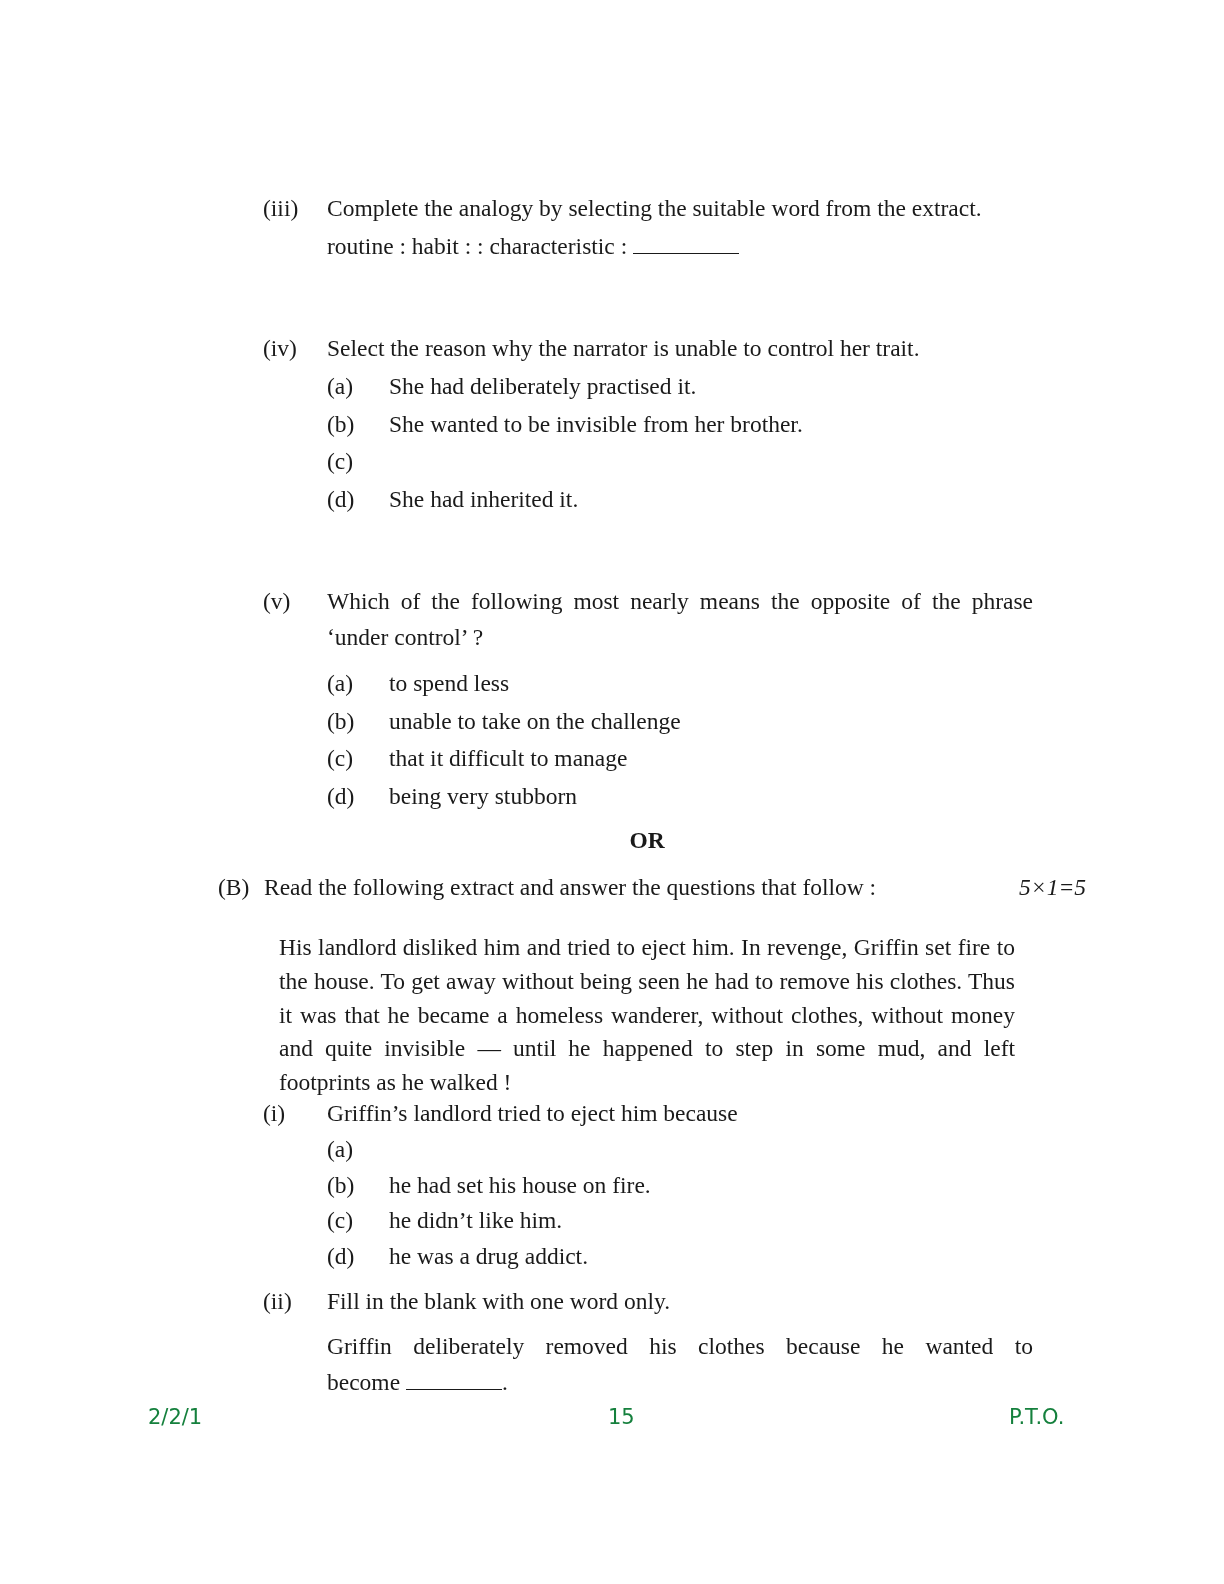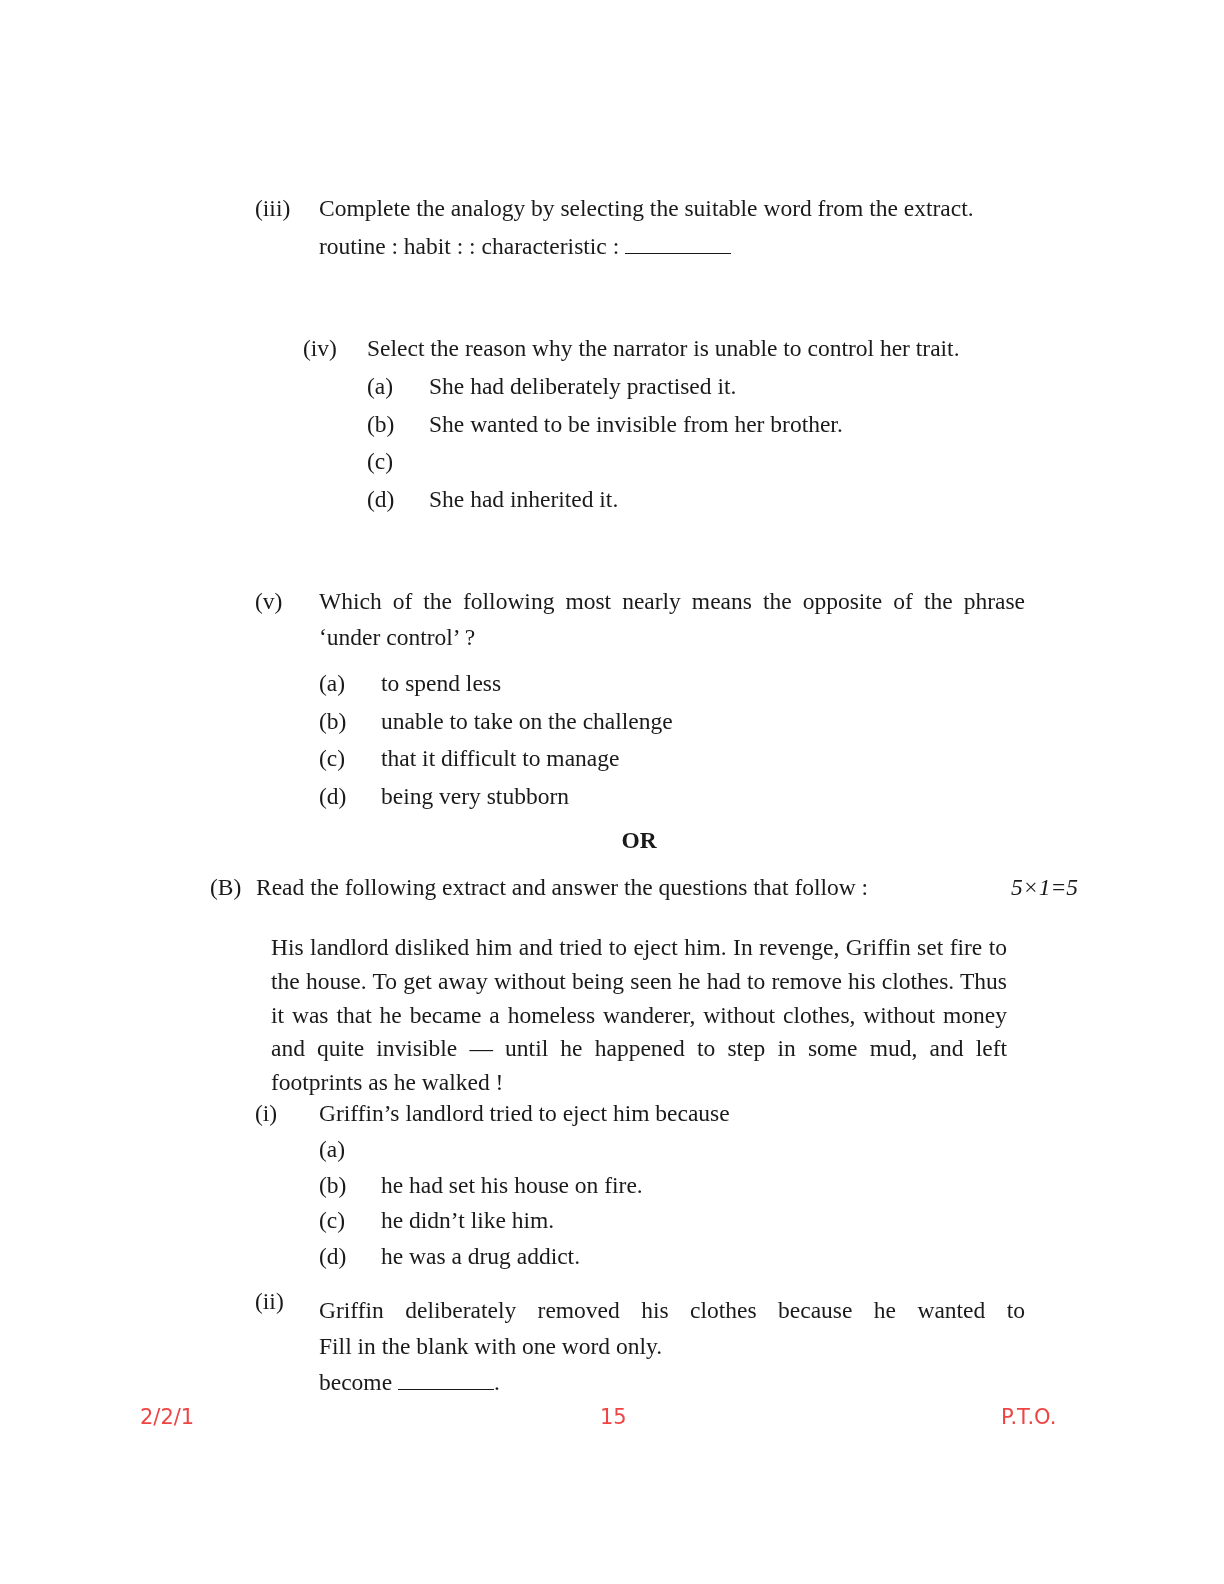--- a/index.html
+++ b/index.html
@@ -1,51 +1,51 @@
 <!DOCTYPE html>
 <html><head>
 <meta charset="utf-8">
 <style>
   html, body { margin: 0; padding: 0; background: #ffffff; }
   body { width: 1224px; height: 1584px; position: relative; overflow: hidden;
          font-family: "DejaVu Serif", "Liberation Serif", serif; color: #1a1a1a; }
-  .page { position: absolute; left: 4px; top: 0; width: 1124px; height: 1584px; padding-left: 24px; }
+  .page { position: absolute; left: 12px; top: 0; width: 1124px; height: 1584px; padding-left: 24px; }
   .txt { font-family: "Liberation Serif", "DejaVu Serif", serif; font-size: 23.5px; line-height: 36px; }
   .q { position: absolute; left: 251px; width: 770px; }
   .q .num { position: absolute; left: 0; top: 0; }
   .q .body { margin-left: 64px; text-align: justify; text-align-last: left; }
   .q .justified { text-align: justify; text-align-last: justify; }
   .opt { position: relative; height: 37.7px; margin-left: 64px; }
   .opt .ol { position: absolute; left: 0; top: 0; }
   .opt .ot { position: absolute; left: 62px; top: 0; white-space: nowrap; }
   .blank { display: inline-block; border-bottom: 1.5px solid #1a1a1a; height: 22px; vertical-align: baseline; }
   .or { position: absolute; left: 0; width: 1270px; top: 822px; text-align: center; font-weight: bold; }
   .secB { position: absolute; left: 206px; top: 869px; width: 868px; }
   .secB .lab { position: absolute; left: 0; top: 0; }
   .secB .instr { position: absolute; left: 46px; top: 0; white-space: nowrap; }
   .secB .marks { position: absolute; right: 0; top: 0; font-style: italic; }
   .extract { position: absolute; left: 251px; top: 915px; width: 768px; text-align: justify; line-height: 33.8px; }
   .extract p { margin: 16px; }
-  .footer { position: absolute; top: 1405px; font-family: "DejaVu Sans", "Liberation Sans", sans-serif; font-size: 21px; color: #ef4444; }
+  .footer { position: absolute; top: 1405px; font-family: "DejaVu Sans", "Liberation Sans", sans-serif; font-size: 21px; color: #15803d; }
 </style>
 </head>
 <body>
 
 <div class="page">
 
   <div class="q txt" style="top:190px;">
     <span class="num">(iii)</span>
     <div class="body">Complete the analogy by selecting the suitable word from the extract.</div>
     <div class="body" style="margin-top:2px;">
       <span>routine : habit : : characteristic :</span>
       <span class="blank" style="width:106px;"></span>
     </div>
   </div>
 
-  <div class="q txt" style="top:330px;margin-left:48px;">
+  <div class="q txt" style="top:330px;">
     <span class="num">(iv)</span>
     <div class="body" style="margin-bottom:2px;">Select the reason why the narrator is unable to control her trait.</div>
     <div class="opt">
       <span class="ol">(a)</span>
       <span class="ot">She had deliberately practised it.</span>
     </div>
     <div class="opt">
       <span class="ol">(b)</span>
       <span class="ot">She wanted to be invisible from her brother.</span>
     </div>
@@ -106,22 +106,22 @@
       <span class="ot">he didn’t like him.</span>
     </div>
     <div class="opt" style="height:35.5px;">
       <span class="ol">(d)</span>
       <span class="ot">he was a drug addict.</span>
     </div>
   </div>
 
   <div class="q txt" style="top:1283px;">
     <span class="num">(ii)</span>
+    <div class="body">Fill in the blank with one word only.</div>
     <div class="body justified" style="margin-top:9px;">Griffin deliberately removed his clothes because he wanted to</div>
-    <div class="body">Fill in the blank with one word only.</div>
     <div class="body">
       <span>become</span>
       <span class="blank" style="width:96px;"></span><span>.</span>
     </div>
   </div>
 
   <div class="footer" style="left:136px;">2/2/1</div>
   <div class="footer" style="left:596px;">15</div>
   <div class="footer" style="left:997px;">P.T.O.</div>
 

